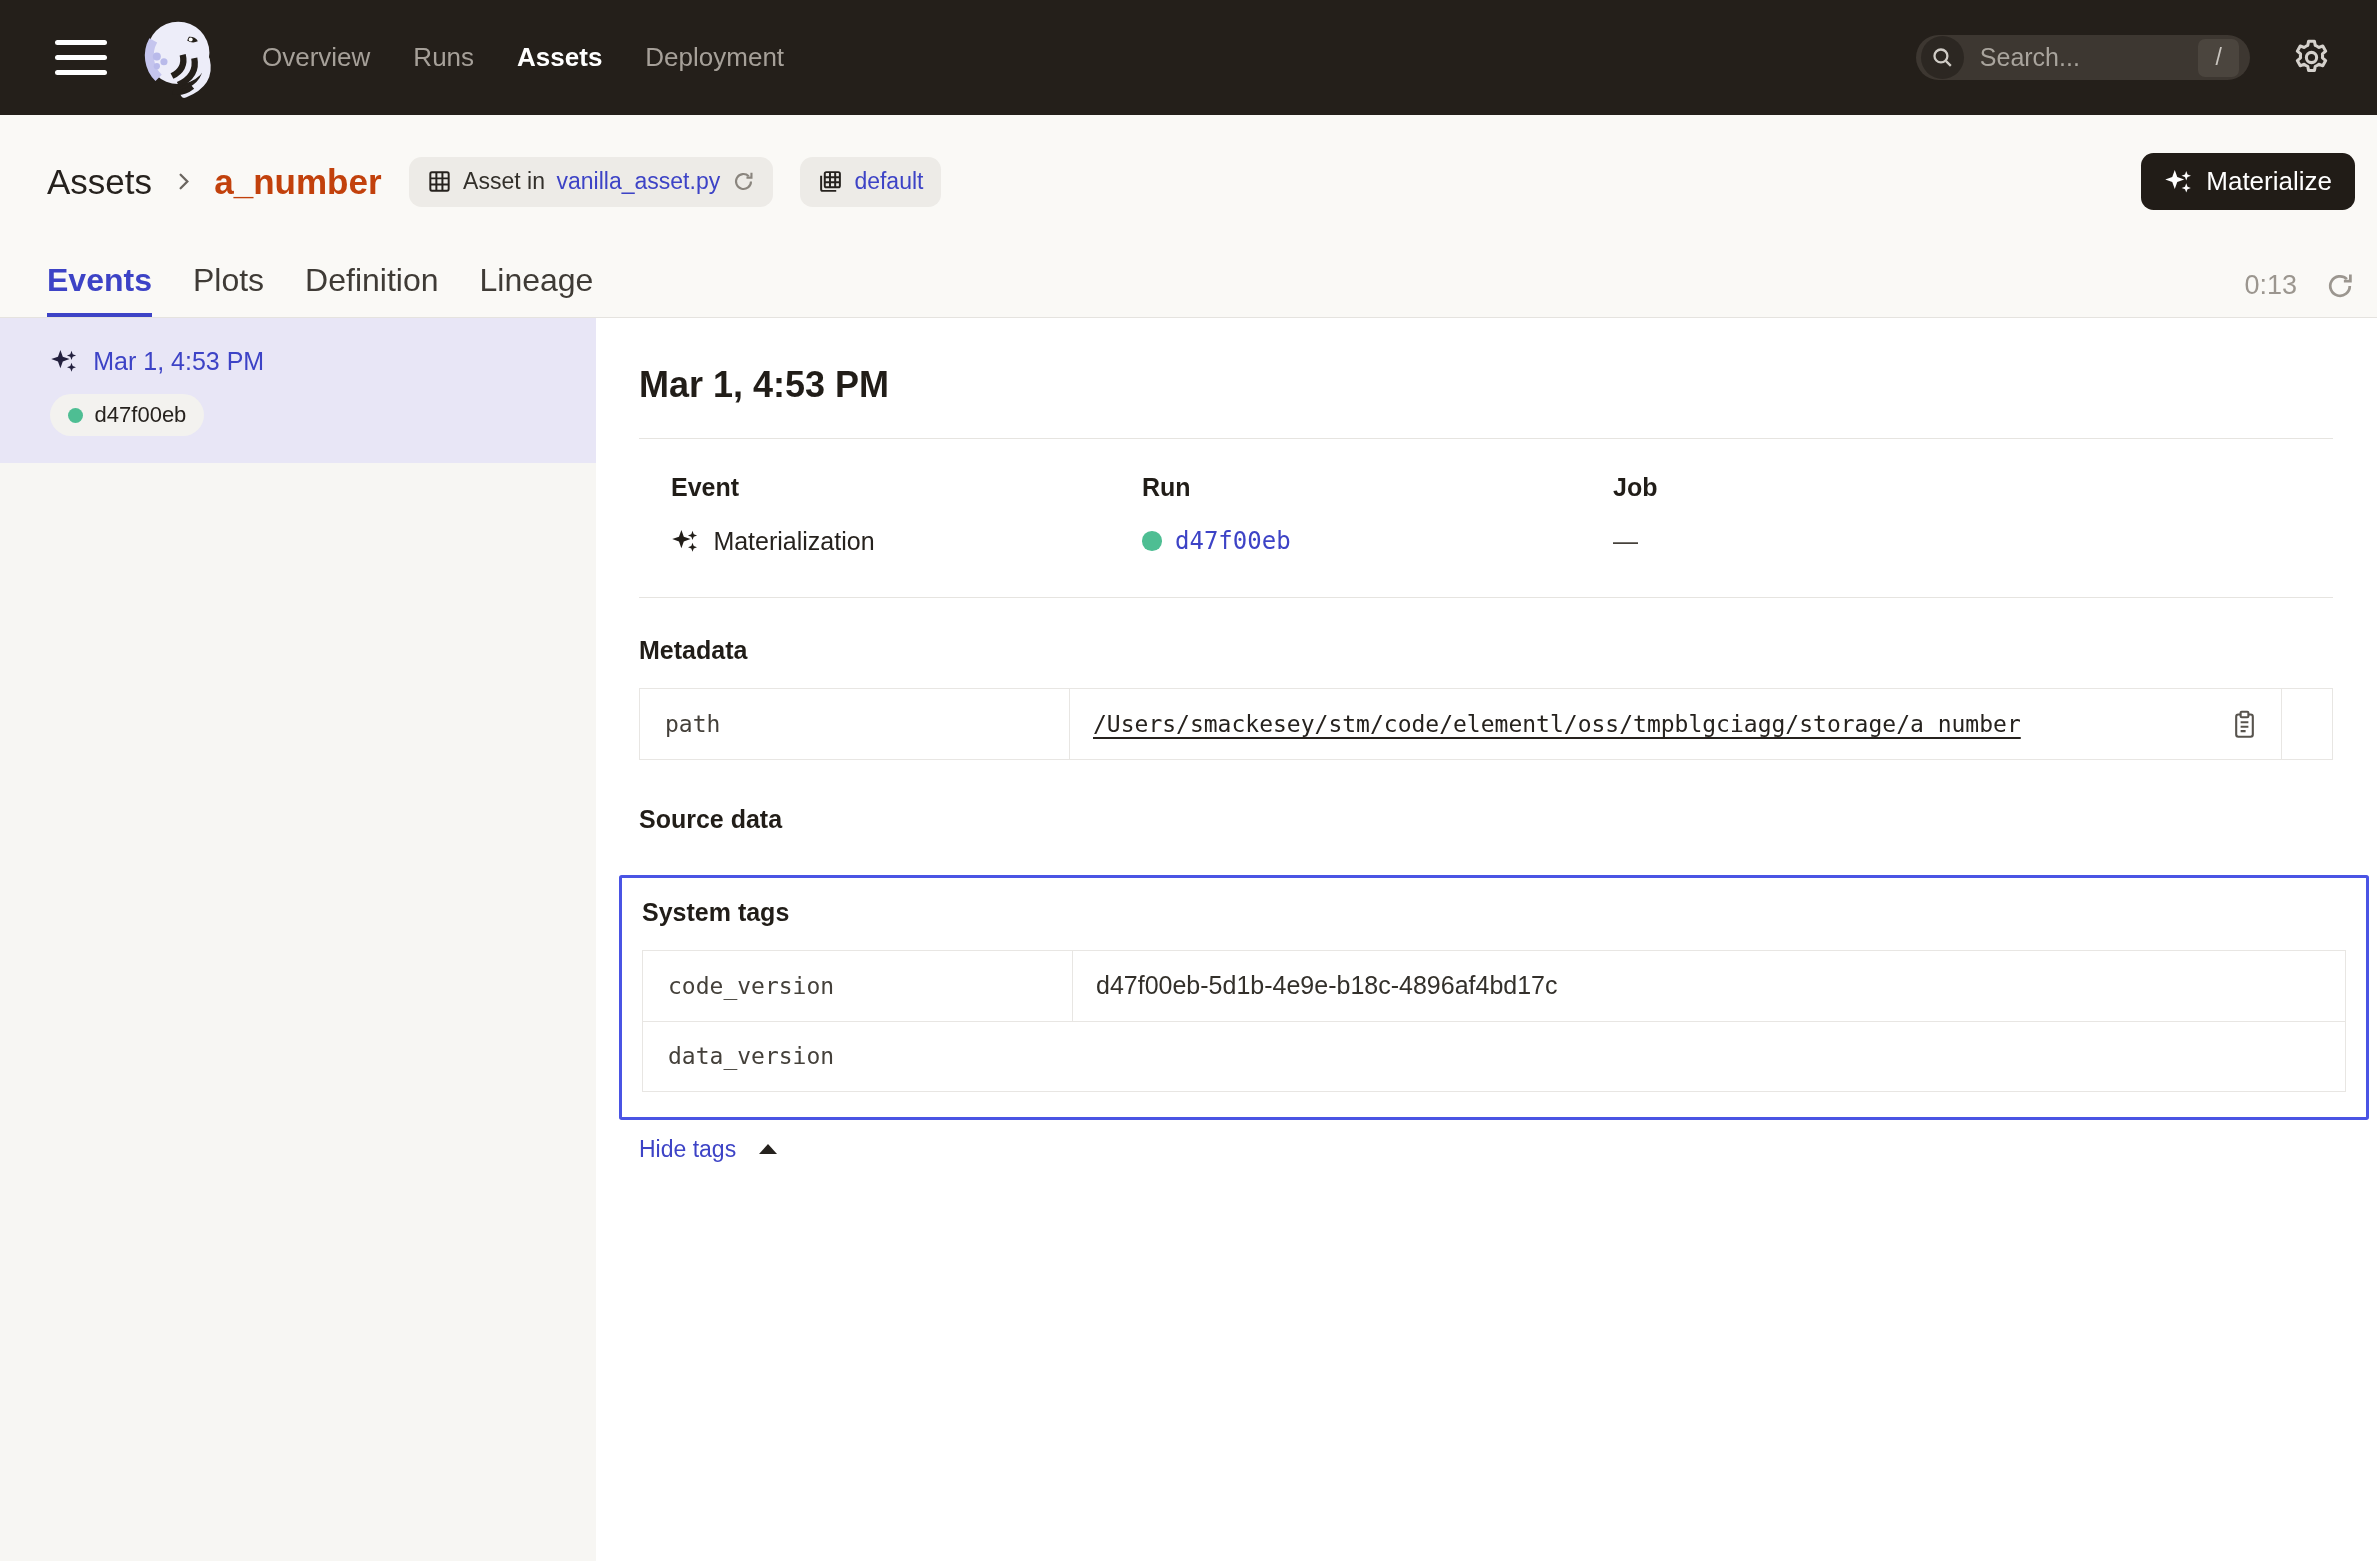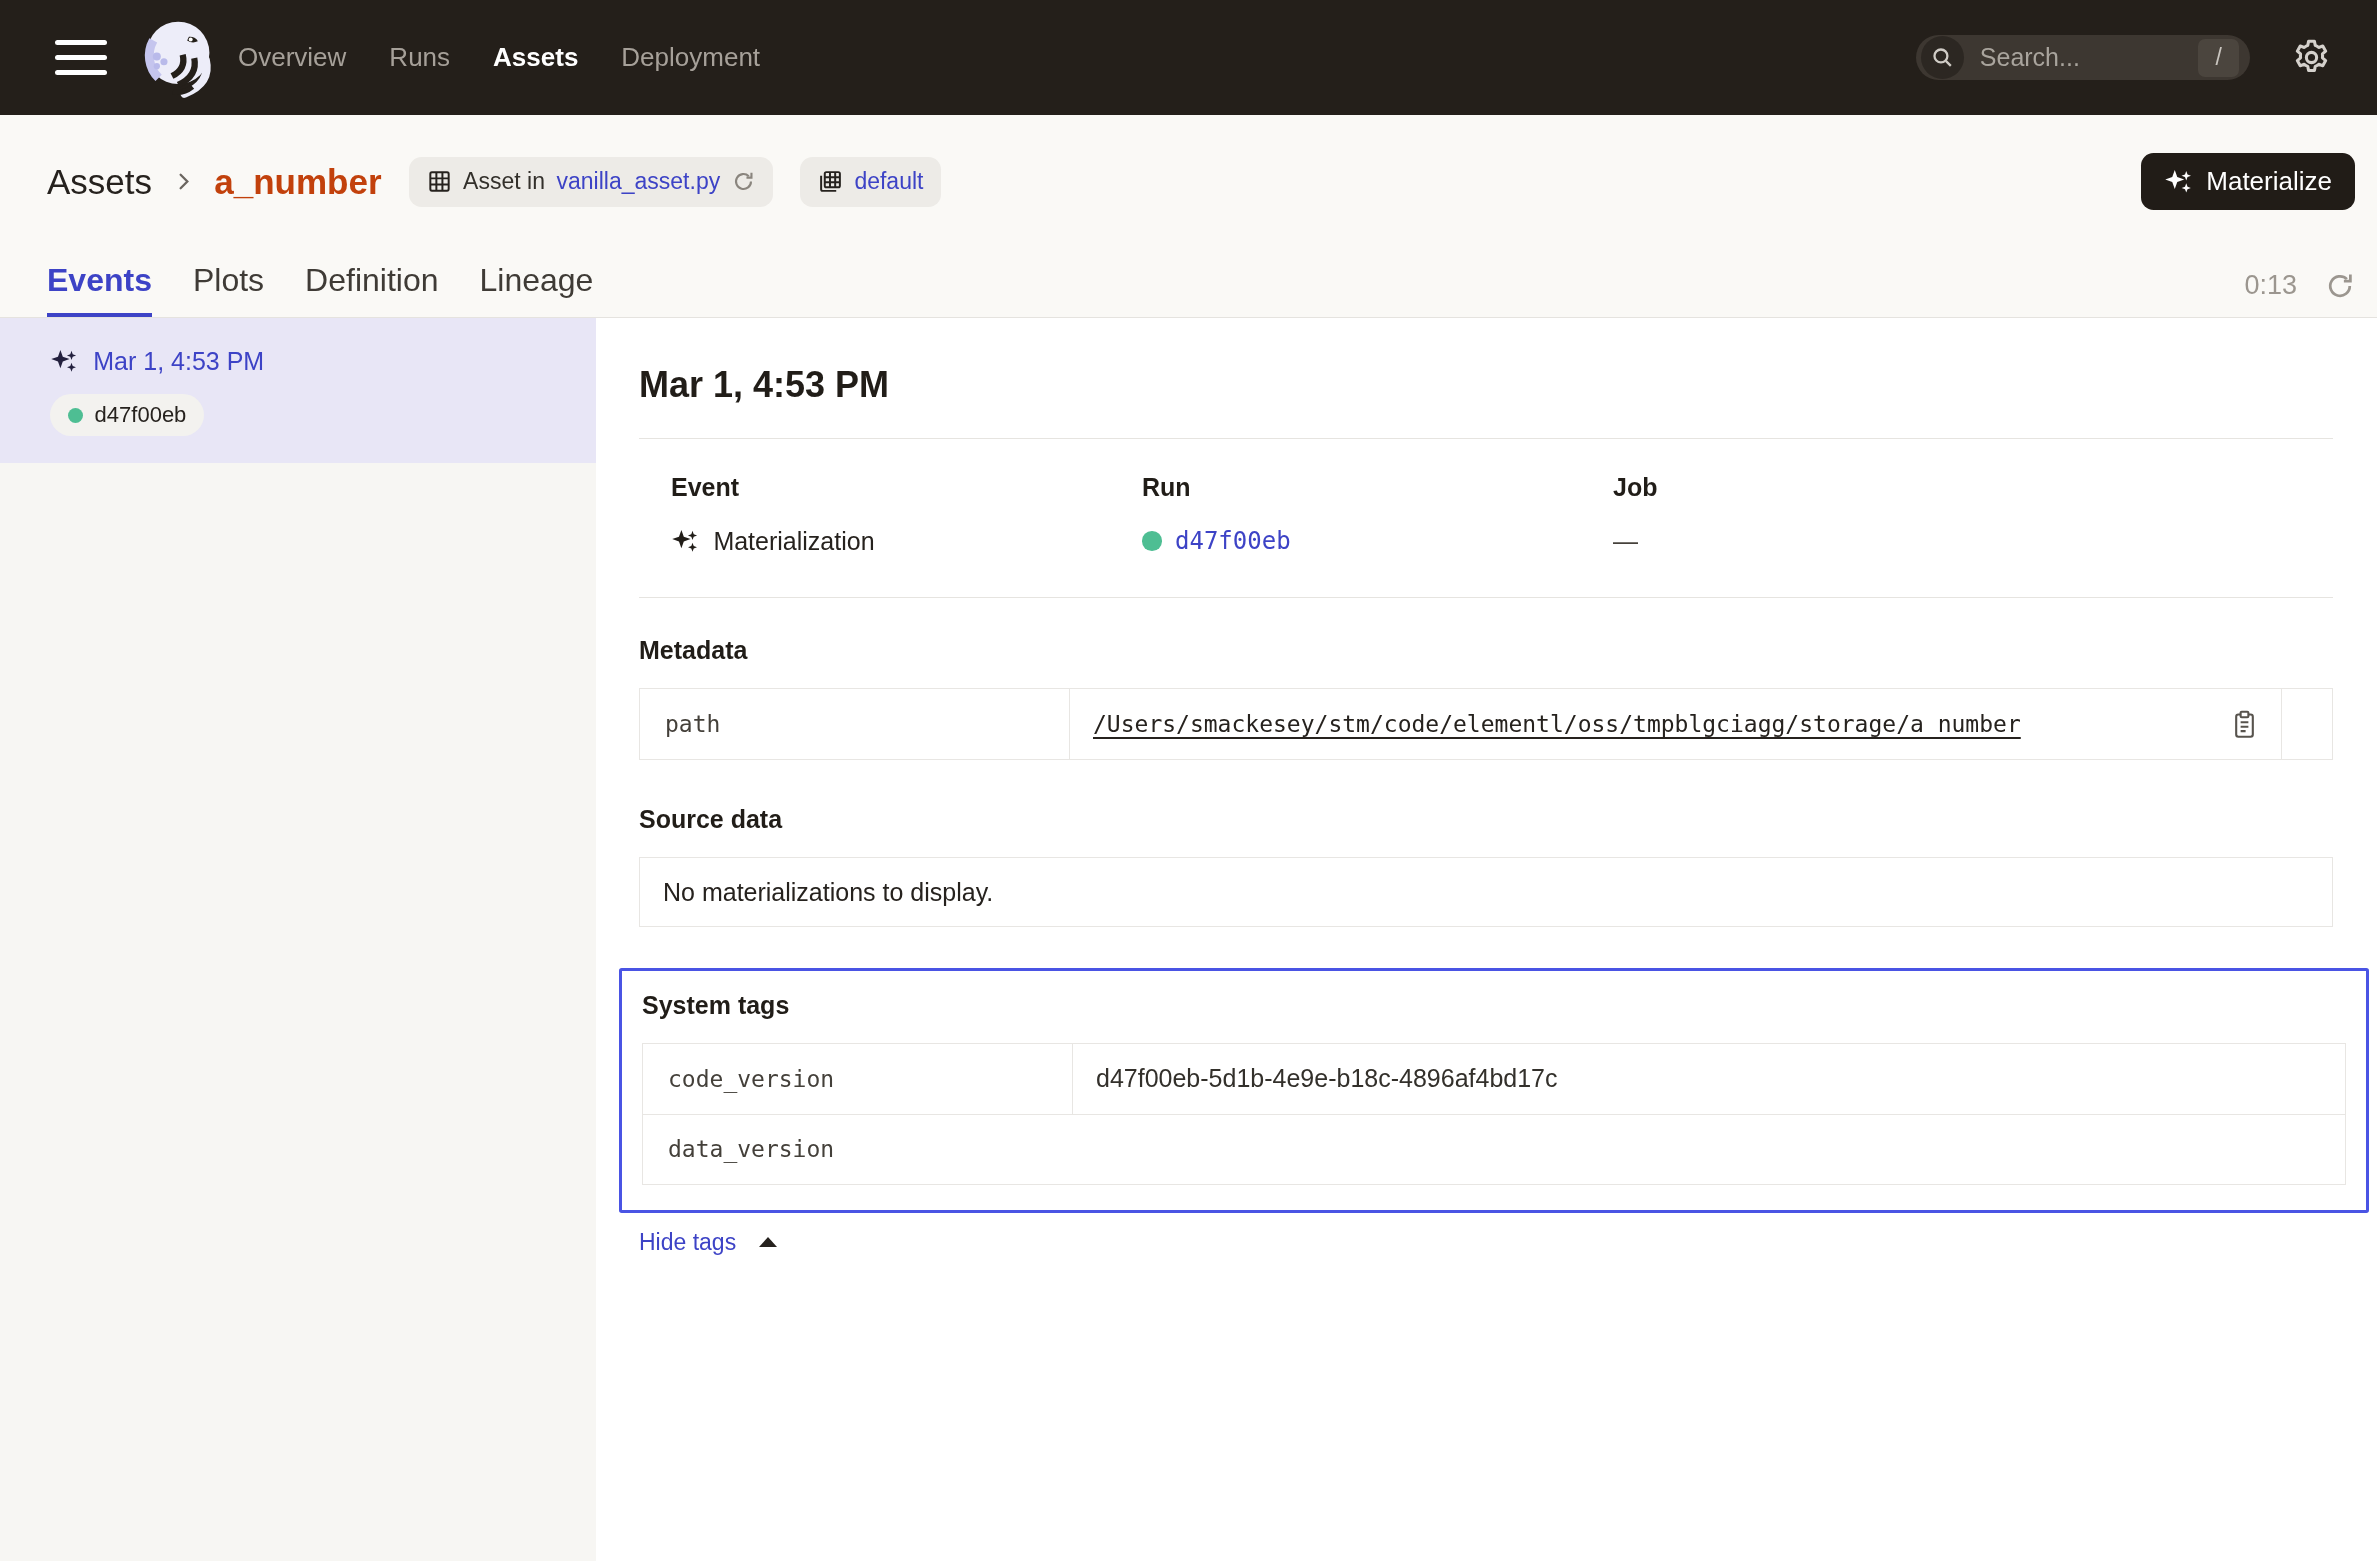--- a/index.html
+++ b/index.html
@@ -13,21 +13,21 @@
   #app { width:2377px; height:1561px; display:flex; flex-direction:column; }
 
   
   .topnav {
     height:115px; flex:0 0 115px; background:#241F1A;
     display:flex; align-items:center; padding:0 45px 0 55px;
   }
   .hamburger { width:52px; display:flex; flex-direction:column; gap:9.8px; cursor:pointer; }
   .hamburger span { display:block; height:5.4px; background:#FFFFFF; border-radius:2.7px; }
   .logo { width:82px; height:86px; margin-left:32px; margin-top:5.4px; cursor:pointer; }
-  .nav-links { display:flex; align-items:center; gap:43px; margin-left:17px; font-size:26px; }
+  .nav-links { display:flex; align-items:center; gap:43px; margin-left:41px; font-size:26px; }
   .nav-link { color:#A6A099; cursor:pointer; }
   .nav-link.active { color:#FFFFFF; font-weight:700; }
   .nav-right { margin-left:auto; display:flex; align-items:center; gap:41px; }
   .searchbox {
     width:334px; height:45px; background:#3D3731; border-radius:26px;
     display:flex; align-items:center; padding:0 10.7px 0 4.5px;
   }
   .search-icon-circle {
     width:43px; height:43px; border-radius:50%; background:#2C2722;
     display:flex; align-items:center; justify-content:center; flex:0 0 43px;
@@ -334,21 +334,20 @@
             <span class="path-link">/Users/smackesey/stm/code/elementl/oss/tmpblgciagg/storage/a_number</span>
             <svg class="copy-icon" viewBox="0 0 30 32" width="27" height="29">
                 <use href="#i-copy"></use>
               </svg>
           </div>
           <div class="kv-end"></div>
         </div>
       </div>
 
       <div class="section-heading source-heading">Source data</div>
-      <div class="empty-box">No materializations to display.</div>
 
       <div class="systags-box">
         <div class="section-heading">System tags</div>
         <div class="kv-table">
           <div class="kv-row">
             <div class="kv-key">code_version</div>
             <div class="kv-val">d47f00eb-5d1b-4e9e-b18c-4896af4bd17c</div>
           </div>
           <div class="kv-row">
             <div class="kv-key">data_version</div>

